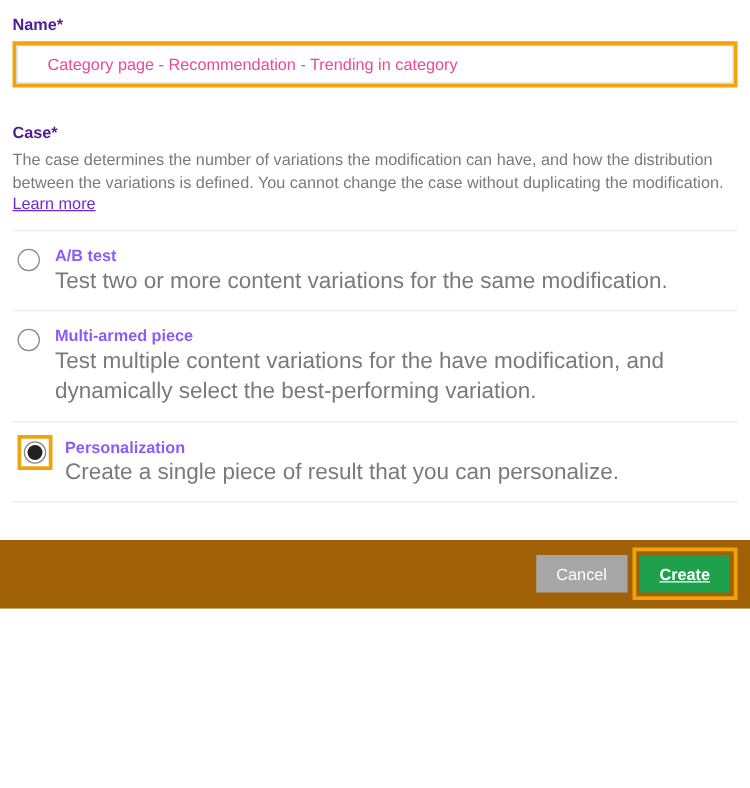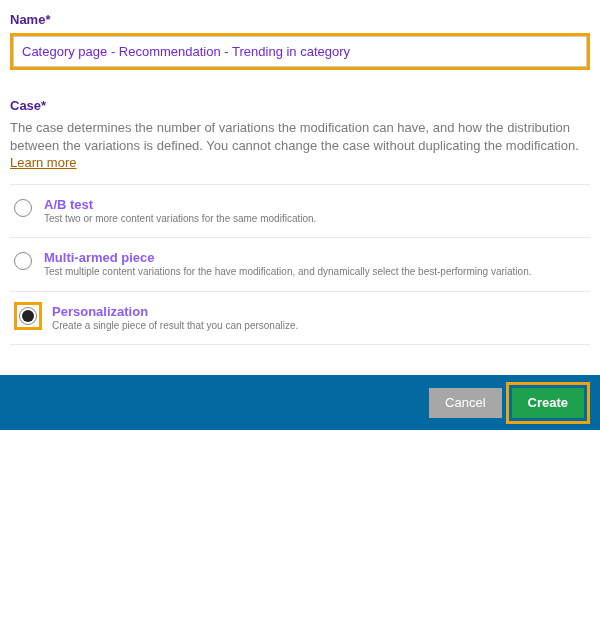--- a/index.html
+++ b/index.html
@@ -21,34 +21,34 @@
   }
   .highlight-box {
     border: 3px solid #f0a30a;
     padding: 0;
     display: inline-block;
     margin-bottom: 8px;
   }
   .text-input {
     width: 574px;
     border: 1px solid #ccc;
-    padding: 7px 8px;
+    padding: 7px 24px;
     font-family: inherit;
     font-size: 13px;
-    color: #6d28d9;
+    color: #ec4899;
     outline: none;
   }
   .field-block { margin-top: 20px; }
   .help-text {
     color: #7a7a7a;
     font-size: 13px;
     line-height: 1.35;
   }
   .learn-more {
-    color: #a16207;
+    color: #6d28d9;
     text-decoration: underline;
     cursor: pointer;
   }
   .radio-group { margin-top: 12px; }
   .radio-row {
     display: flex;
     align-items: flex-start;
     padding: 12px 4px;
     border-bottom: 1px solid #e9e9e9;
   }
@@ -73,51 +73,51 @@
   .radio-wrap-highlight {
     border: 3px solid #f0a30a;
     padding: 2px;
     flex: 0 0 auto;
     margin-right: 10px;
     margin-top: -2px;
   }
   .radio-wrap-highlight .radio-outer { margin-right: 0; margin-top: 0; }
   .radio-text { flex: 1; }
   .radio-title { font-weight: 600; color: #8b5cf6; font-size: 13px; }
-  .radio-desc  { color: #7a7a7a; font-size: 10px; line-height: 1.35; }
+  .radio-desc  { color: #7a7a7a; font-size: 18px; line-height: 1.35; }
   .textarea {
     width: 100%;
     height: 70px;
     border: 1px solid #ccc;
     resize: both;
     margin-top: 8px;
     font-family: inherit;
     font-size: 13px;
     padding: 6px;
   }
   .footer {
     margin-top: 30px;
-    background: #0369a1;
+    background: #a16207;
     height: 55px;
     display: flex;
     align-items: center;
     justify-content: flex-end;
     padding: 0 10px;
   }
   .btn {
     height: 30px;
     padding: 0 16px;
     font-size: 13px;
     border: none;
     cursor: pointer;
     margin-left: 6px;
     font-family: inherit;
   }
   .btn-cancel { background: #a7a7a7; color: #fff; }
-  .btn-create { background: #1fa04c; color: #fff; font-weight: 600; }
+  .btn-create { background: #1fa04c; color: #fff; font-weight: 600; text-decoration: underline; }
   .create-highlight {
     border: 3px solid #f0a30a;
     padding: 3px;
     display: inline-flex;
     margin-left: 4px;
   }
   .create-highlight .btn { margin-left: 0; }
 </style>
 </head>
 <body>

